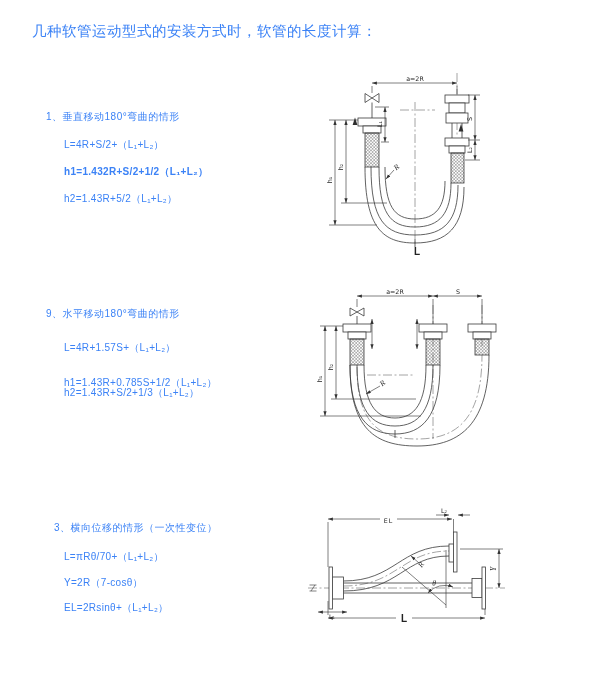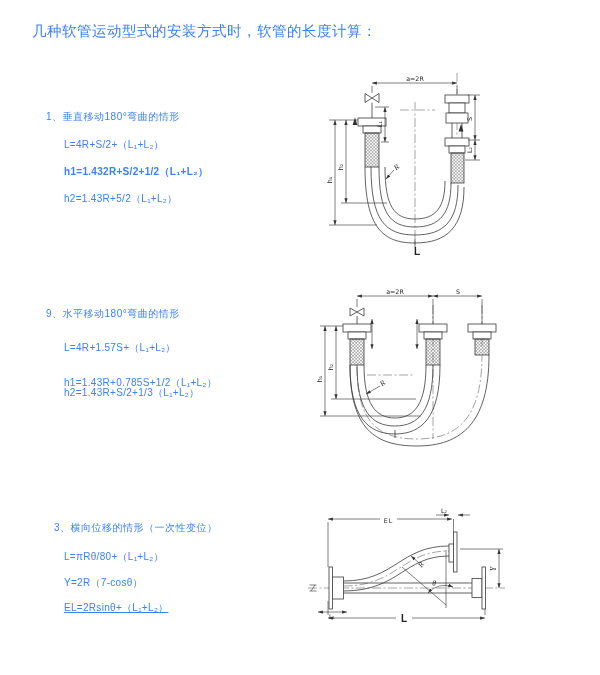--- a/index.html
+++ b/index.html
@@ -185,23 +185,23 @@
       <line class="thin" x1="59" y1="32" x2="59" y2="62" marker-start="url(#arr2)" marker-end="url(#arr2)"></line>
       <line class="thin" x1="104" y1="32" x2="104" y2="62" marker-start="url(#arr2)" marker-end="url(#arr2)"></line>
 
       <line class="thin" x1="67" y1="99" x2="53" y2="107" marker-end="url(#arr2)"></line>
       <text class="ital" x="71" y="98" text-anchor="middle" transform="rotate(-40 71 98)">R</text>
     </g>
   </svg>
 
   <div>
     <p class="abs heading" style="left:46px;top:521px;margin-left:8px;">3、横向位移的情形（一次性变位）</p>
-    <p class="abs formula" style="left:64px;top:550px;">L=πRθ/80+（L₁+L₂）</p>
+    <p class="abs formula" style="left:64px;top:550px;">L=πRθ/70+（L₁+L₂）</p>
     <p class="abs formula" style="left:64px;top:576px;">Y=2R（7-cosθ）</p>
-    <p class="abs formula" style="left:64px;top:601px;text-decoration:underline;">EL=2Rsinθ+（L₁+L₂）</p>
+    <p class="abs formula" style="left:64px;top:601px;">EL=2Rsinθ+（L₁+L₂）</p>
   </div>
 
   <svg style="left:300px;top:505px;" width="300" height="150" viewBox="0 0 300 150">
     <defs>
       <marker id="arr3" markerWidth="8" markerHeight="6" refX="7.5" refY="2.5" orient="auto-start-reverse">
         <path d="M0,0 L7.5,2.5 L0,5 z" fill="#333"></path>
       </marker>
     </defs>
 
     <g>

